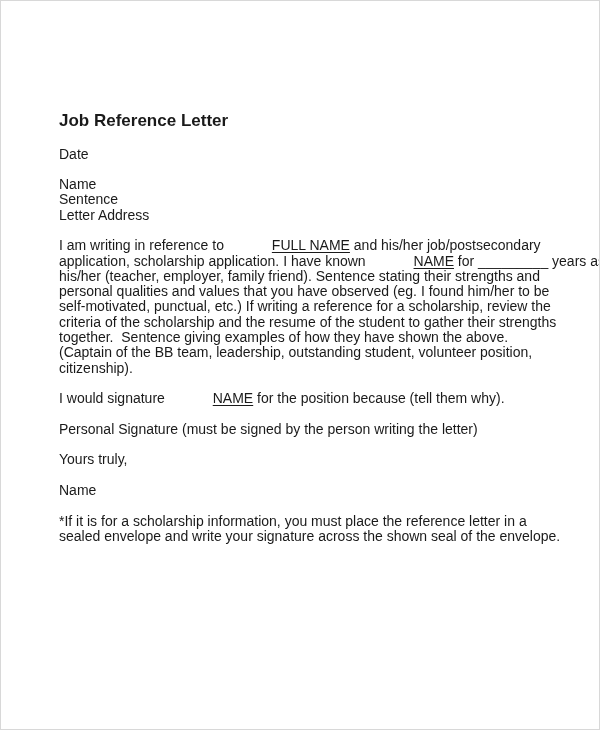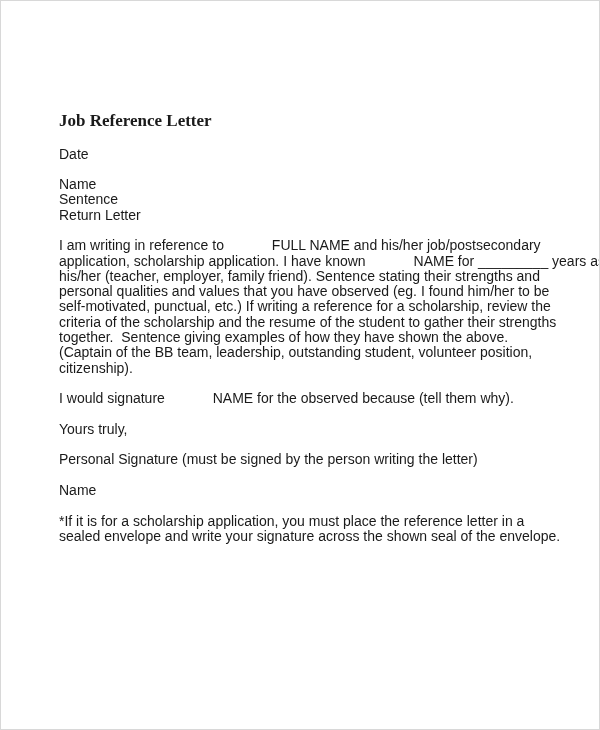--- a/index.html
+++ b/index.html
@@ -19,51 +19,51 @@
     font-family: "Liberation Sans", "DejaVu Sans", sans-serif;
     color: #1a1a1a;
     overflow: hidden;
   }
   .letter-title {
     font-size: 17px;
     font-weight: bold;
     line-height: 20px;
     margin: 0 0 15.5px 0;
     white-space: pre;
-    font-family: Liberation Serif, serif;
   }
   .block {
     font-size: 14px;
     line-height: 15.3px;
     margin: 0 0 15.3px 0;
     white-space: pre;
   }
   .u {
+    text-decoration: underline;
     text-underline-offset: 2px;
     padding-left: 44px;
   }
 </style>
 </head>
 <body>
 
 <div class="page">
 
   <h1 class="letter-title">Job Reference Letter</h1>
 
   <p class="block">Date</p>
 
-  <p class="block"><span>Name</span><br><span>Sentence</span><br><span>Return Letter</span></p>
+  <p class="block"><span>Name</span><br><span>Sentence</span><br><span>Letter Address</span></p>
 
 
   <p class="block"><span>I am writing in reference to </span><span class="u">FULL NAME</span><span> and his/her job/postsecondary</span><br><span>application, scholarship application. I have known </span><span class="u">NAME</span><span> for _________ years as</span><br><span>his/her (teacher, employer, family friend). Sentence stating their strengths and</span><br><span>personal qualities and values that you have observed (eg. I found him/her to be</span><br><span>self-motivated, punctual, etc.) If writing a reference for a scholarship, review the</span><br><span>criteria of the scholarship and the resume of the student to gather their strengths</span><br><span>together.  Sentence giving examples of how they have shown the above.</span><br><span>(Captain of the BB team, leadership, outstanding student, volunteer position,</span><br><span>citizenship).</span></p>
 
-  <p class="block"><span>I would signature </span><span class="u">NAME</span><span> for the observed because (tell them why).</span></p>
+  <p class="block"><span>I would signature </span><span class="u">NAME</span><span> for the position because (tell them why).</span></p>
 
+
+  <p class="block">Personal Signature (must be signed by the person writing the letter)</p>
 
   <p class="block">Yours truly,</p>
 
-  <p class="block">Personal Signature (must be signed by the person writing the letter)</p>
-
   <p class="block">Name</p>
 
-  <p class="block"><span>*If it is for a scholarship application, you must place the reference letter in a</span><br><span>sealed envelope and write your signature across the shown seal of the envelope.</span></p>
+  <p class="block"><span>*If it is for a scholarship information, you must place the reference letter in a</span><br><span>sealed envelope and write your signature across the shown seal of the envelope.</span></p>
 
 </div>
 
 </body></html>

